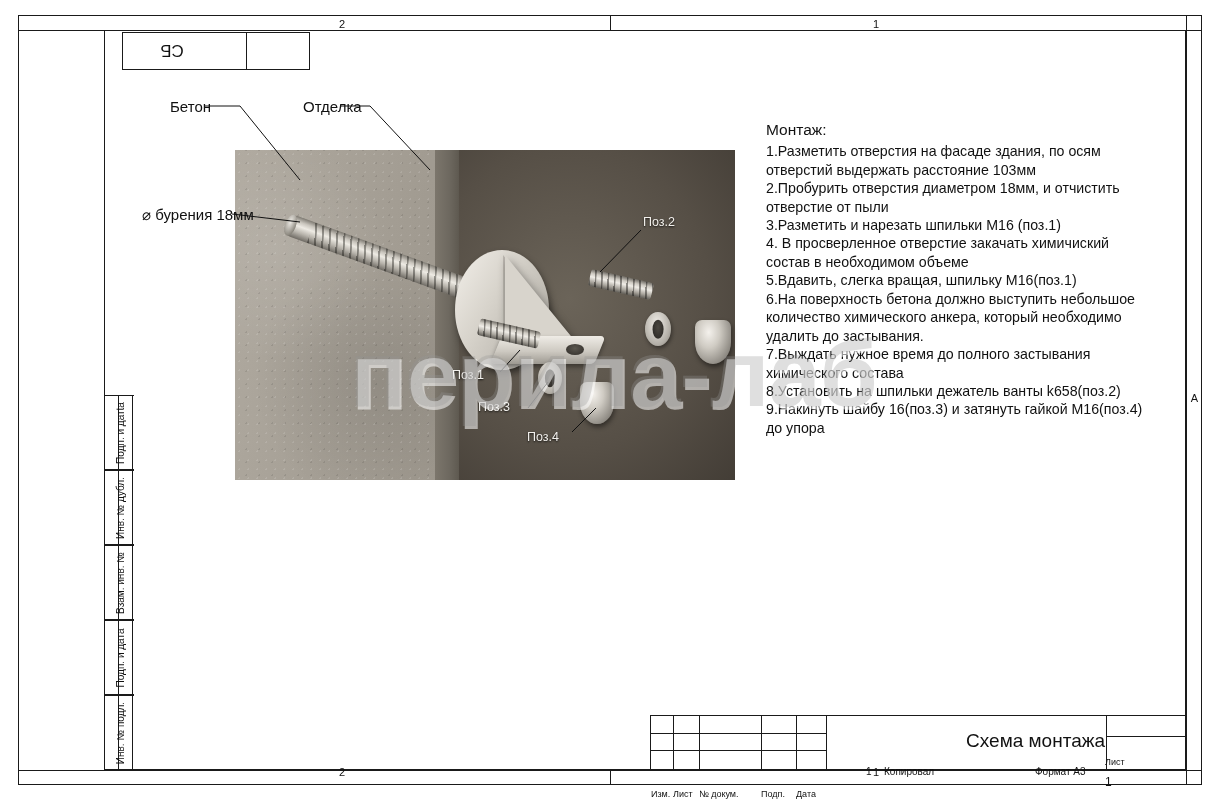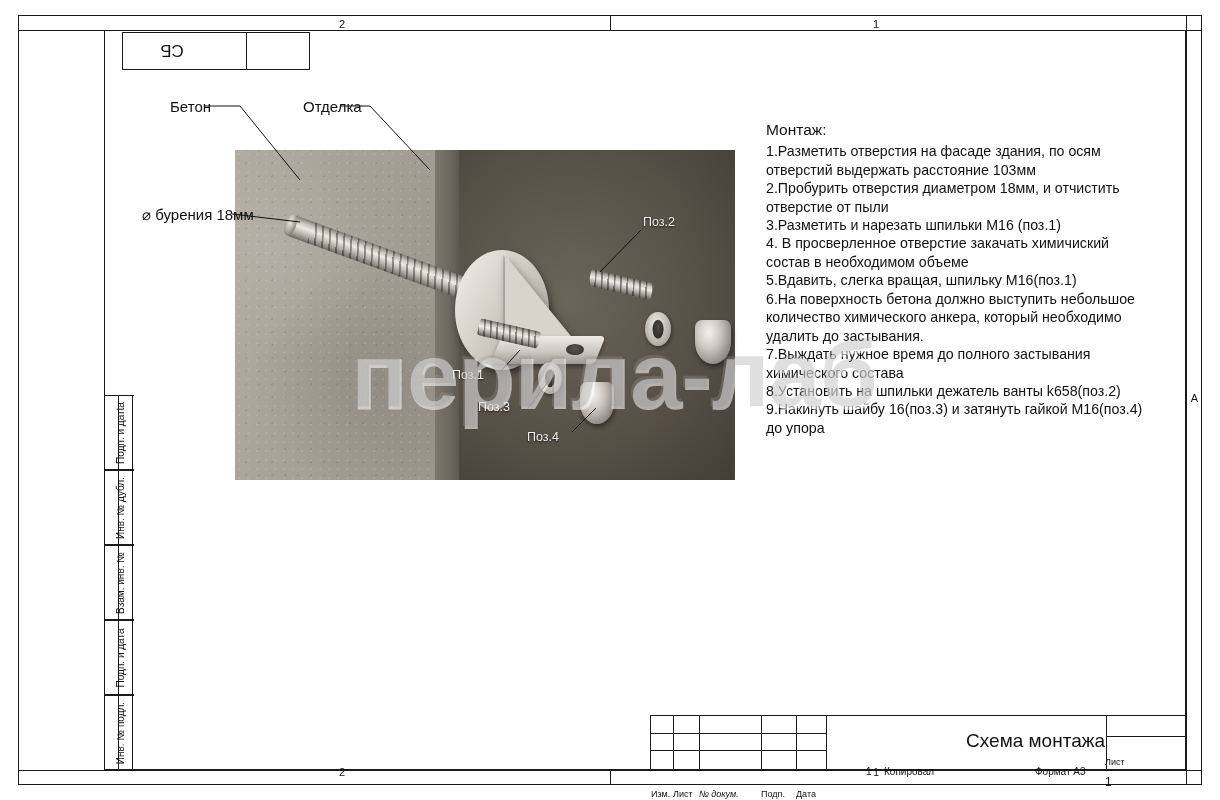--- a/index.html
+++ b/index.html
@@ -500,21 +500,21 @@
     <div class="tb-line" style="left:48px;top:0;width:1px;height:54px;"></div>
     <div class="tb-line" style="left:110px;top:0;width:1px;height:54px;"></div>
     <div class="tb-line" style="left:145px;top:0;width:1px;height:54px;"></div>
     <div class="tb-line" style="left:175px;top:0;width:1px;height:54px;"></div>
     <div class="tb-line" style="left:455px;top:0;width:1px;height:54px;"></div>
     <div class="tb-line" style="left:455px;top:20px;width:80px;height:1px;"></div>
   </div>
 
   <div class="tb-cell" style="left:651px;top:752px;width:22px;">Изм.</div>
   <div class="tb-cell" style="left:673px;top:752px;width:26px;">Лист</div>
-  <div class="tb-cell" style="left:699px;top:752px;width:62px;font-style:italic;">№ докум.</div>
+  <div class="tb-cell" style="left:699px;top:752px;width:62px;">№ докум.</div>
   <div class="tb-cell" style="left:761px;top:752px;width:35px;">Подп.</div>
   <div class="tb-cell" style="left:796px;top:752px;width:30px;">Дата</div>
 
   <div class="tb-title">Схема монтажа</div>
 
   <div class="tb-cell" style="left:1105px;top:720px;width:50px;">Лист</div>
   <div class="tb-cell" style="left:1105px;top:740px;width:50px;font-size:12px;">1</div>
 
   <div class="small-note" style="left:866px;top:766px;">1</div>
   <div class="small-note" style="left:884px;top:766px;">Копировал</div>

